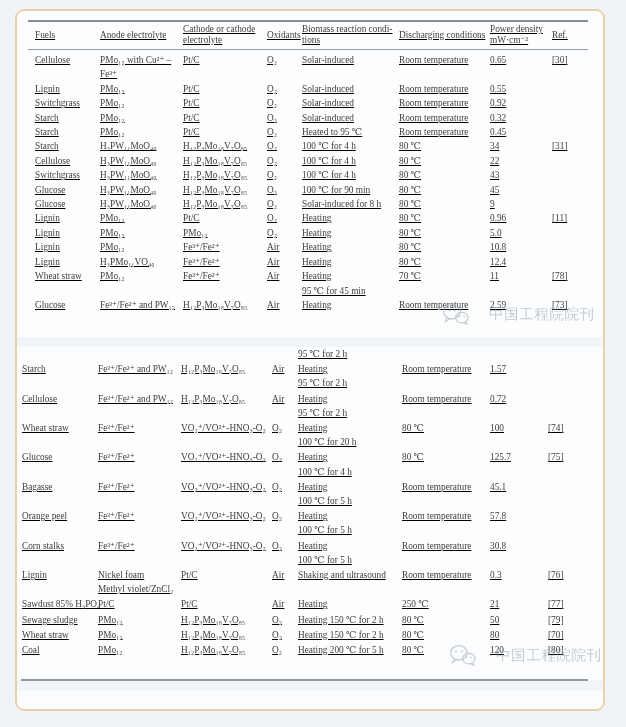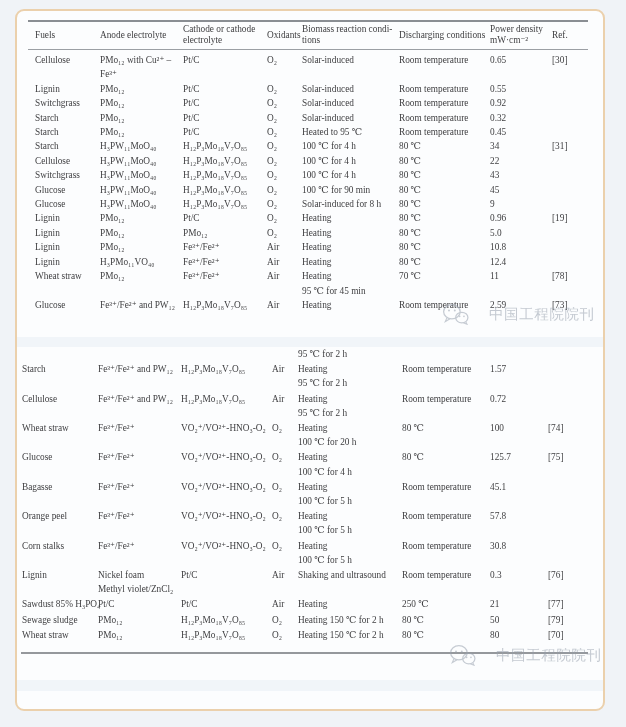--- a/index.html
+++ b/index.html
@@ -13,22 +13,22 @@
     position:absolute;left:15px;top:9px;width:586px;height:698px;
     background:#fcfdfe;
     border:2px solid #ebd0ac;
     border-radius:9px;
   }
   .band{position:absolute;left:0;right:0;background:#f1f5f9;z-index:0;}
   .band1{top:326px;height:10px;}
   .band2{top:669px;height:11px;}
   .tbl{position:absolute;z-index:1;}
   .part1{left:11px;top:9px;width:560px;border-top:2.5px solid #8a8e93;}
-  .part2{left:4px;top:334px;width:567px;border-bottom:2.5px solid #95989c;padding-bottom:9px;}
-  table{border-collapse:collapse;table-layout:fixed;width:100%;}
+  .part2{left:4px;top:334px;width:567px;border-bottom:2.5px solid #95989c;padding-bottom:21px;}
+  table{border-collapse:collapse;table-layout:fixed;width:100%;text-decoration:underline;}
   td,th{
     padding:0;margin:0;vertical-align:top;text-align:left;font-weight:normal;
     font-size:9.3px;color:#3e3e40;white-space:nowrap;overflow:visible;
   }
   .part1 td{line-height:14.4px;}
   .part2 td{line-height:14.2px;padding-top:0.5px;padding-bottom:0.5px;}
   thead th{vertical-align:middle;line-height:11px;padding:2px 0 3px 0;border-bottom:1px solid #9b9fa4;}
   .part1 td:first-child,.part1 th:first-child{padding-left:7px;}
   .part2 td:first-child{padding-left:1px;}
   .part1 tbody tr:first-child td{padding-top:3px;}
@@ -381,21 +381,21 @@
               <td>
                 <div class="ln">Heating</div>
               </td>
               <td>
                 <div class="ln">80 ℃</div>
               </td>
               <td>
                 <div class="ln">0.96</div>
               </td>
               <td>
-                <div class="ln">[19]</div>
+                <div class="ln">[11]</div>
               </td>
             </tr>
             <tr>
               <td>
                 <div class="ln">Lignin</div>
               </td>
               <td>
                 <div class="ln">PMo₁₂</div>
               </td>
               <td>
@@ -850,20 +850,46 @@
                 <div class="ln">Heating 150 ℃ for 2 h</div>
               </td>
               <td>
                 <div class="ln">80 ℃</div>
               </td>
               <td>
                 <div class="ln">80</div>
               </td>
               <td>
                 <div class="ln">[70]</div>
+              </td>
+            </tr>
+            <tr>
+              <td>
+                <div class="ln">Coal</div>
+              </td>
+              <td>
+                <div class="ln">PMo₁₂</div>
+              </td>
+              <td>
+                <div class="ln">H₁₂P₃Mo₁₈V₇O₈₅</div>
+              </td>
+              <td>
+                <div class="ln">O₂</div>
+              </td>
+              <td>
+                <div class="ln">Heating 200 ℃ for 5 h</div>
+              </td>
+              <td>
+                <div class="ln">80 ℃</div>
+              </td>
+              <td>
+                <div class="ln">120</div>
+              </td>
+              <td>
+                <div class="ln">[80]</div>
               </td>
             </tr>
           </tbody>
       </table>
     </div>
 
     <div class="watermark wm1">
       <svg class="wmlogo" viewBox="0 0 30 24" fill="none" stroke="#9aa3b0" stroke-width="1.4">
         <ellipse cx="11" cy="9.5" rx="9.2" ry="7.8"></ellipse>
         <path d="M5.5 16.2 L3.6 20.4 L9 17.2" stroke-width="1.2"></path>

